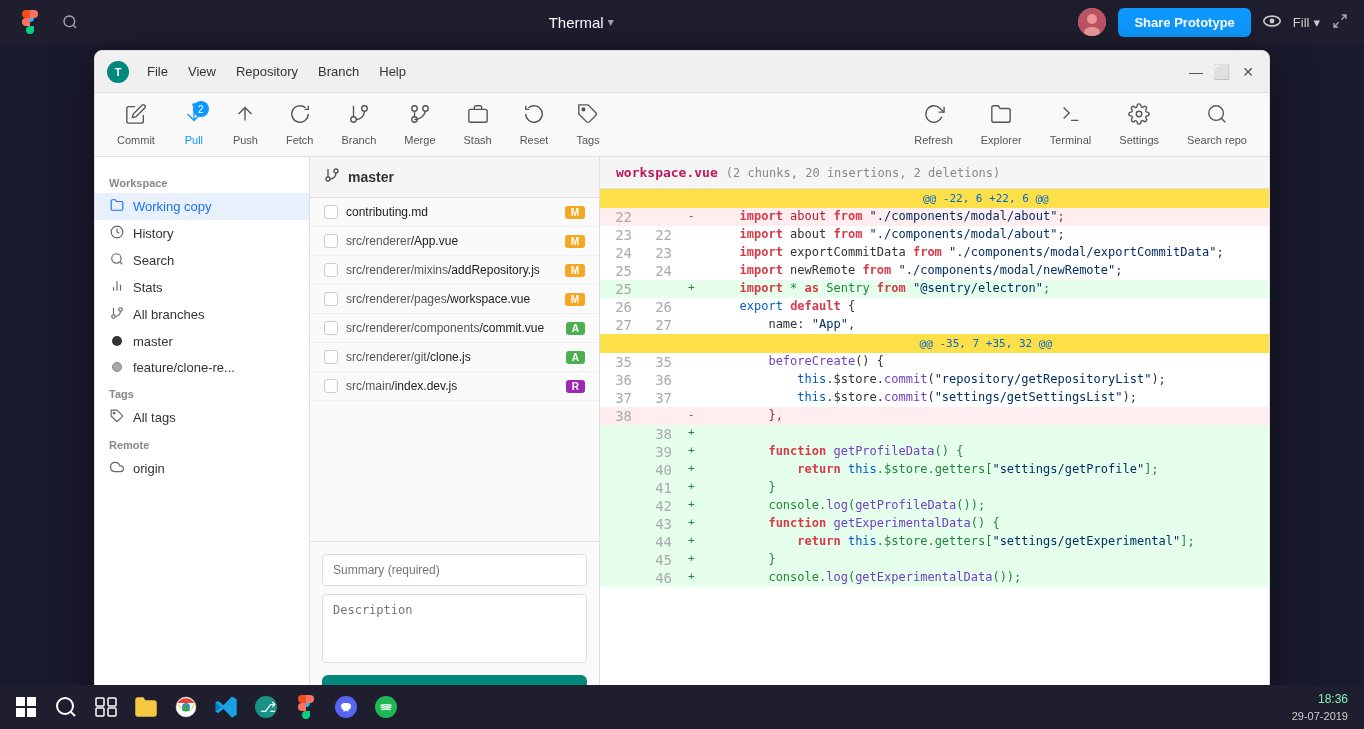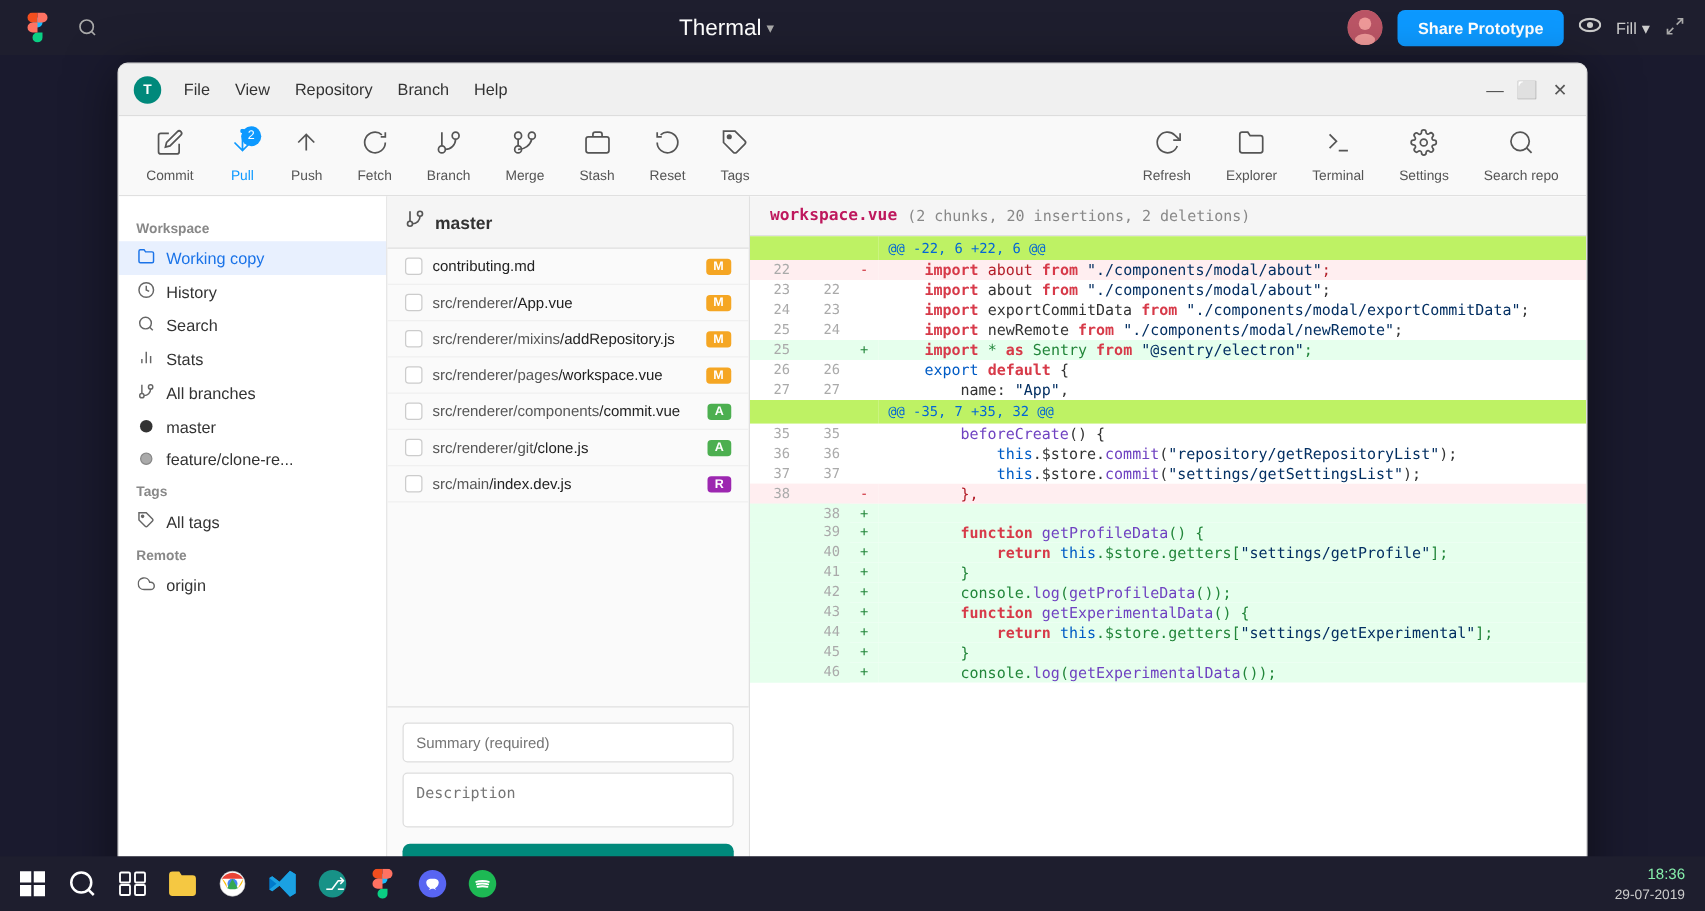--- a/index.html
+++ b/index.html
@@ -64,43 +64,43 @@
     .file-name { font-size: 12px; color: #555; flex: 1; overflow: hidden; text-overflow: ellipsis; white-space: nowrap; }
     .file-name span.filename { color: #222; font-weight: 500; }
     .file-badge { padding: 1px 6px; border-radius: 3px; font-size: 10px; font-weight: bold; color: #fff; flex-shrink: 0; }
     .badge-m { background: #f5a623; }
     .badge-a { background: #4caf50; }
     .badge-r { background: #9c27b0; }
 
     
     #commit-area { padding: 12px; border-top: 1px solid #e0e0e0; background: #fafafa; }
     .commit-input { width: 100%; padding: 8px 10px; border: 1px solid #ddd; border-radius: 4px; font-size: 12px; color: #ec4899; background: #fff; margin-bottom: 8px; }
-    .commit-textarea { width: 100%; padding: 8px 10px; border: 1px solid #ddd; border-radius: 4px; font-size: 12px; color: #aaa; background: #fff; height: 44px; resize: none; }
+    .commit-textarea { width: 100%; padding: 8px 10px; border: 1px solid #ddd; border-radius: 4px; font-size: 12px; color: #aaa; background: #fff; height: 69px; resize: none; }
     .commit-btn { width: 100%; padding: 11px; background: #00897B; color: #fff; border: none; border-radius: 6px; font-size: 14px; font-weight: 600; cursor: pointer; margin-top: 8px; }
 
     
     #diff-view { flex: 1; background: #fff; overflow-y: auto; font-family: 'Consolas', 'Monaco', monospace; font-size: 12px; }
     #diff-header { padding: 8px 16px; background: #f5f5f5; border-bottom: 1px solid #e0e0e0; display: flex; align-items: center; gap: 8px; }
     .diff-filename { font-weight: 600; font-size: 13px; color: #be185d; }
     .diff-meta { color: #888; font-size: 12px; }
     .diff-table { width: 100%; border-collapse: collapse; }
     .diff-table td { padding: 1px 8px; vertical-align: top; white-space: pre; }
-    .line-num { width: 40px; color: #aaa; text-align: right; user-select: none; font-size: 11px; padding: 1px 8px; }
+    .line-num { width: 40px; color: #aaa; text-align: right; user-select: none; font-size: 14px; padding: 1px 8px; }
     .line-gutter { width: 16px; text-align: center; color: #888; font-size: 11px; }
     .line-content { color: #333; font-size: 12px; }
     .line-del { background: #ffeef0; }
     .line-del .line-content { color: #b31d28; }
     .line-del .line-num { background: #ffeef0; }
     .line-del .line-gutter { color: #cb2431; }
     .line-add { background: #e6ffed; }
     .line-add .line-content { color: #22863a; }
     .line-add .line-num { background: #e6ffed; }
     .line-add .line-gutter { color: #22863a; }
     .line-context { background: #fff; }
-    .line-header { background: #bef264; }
+    .line-header { background: #fde047; text-align: center; }
     .line-header td { color: #0366d6; font-size: 11px; padding: 3px 8px; }
     .kw { color: #d73a49; font-weight: bold; }
     .kw-blue { color: #005cc5; }
     .str { color: #032f62; }
     .fn { color: #6f42c1; }
 
     
     #taskbar { position: absolute; bottom: 0; left: 0; width: 1364px; height: 44px; background: #1e1e2e; display: flex; align-items: center; padding: 0 8px; gap: 2px; justify-content: space-between; }
     #taskbar-left { display: flex; align-items: center; gap: 4px; }
     #taskbar-right { display: flex; align-items: center; gap: 4px; flex-direction: column; align-items: flex-end; justify-content: center; padding-right: 8px; }
@@ -125,21 +125,21 @@
     </div>
     <div class="search-circle">
       <svg width="16" height="16" viewBox="0 0 24 24" fill="none" stroke="#aaa" stroke-width="2">
         <circle cx="11" cy="11" r="8"></circle>
           <path d="m21 21-4.35-4.35"></path>
       </svg>
     </div>
   </div>
   <div id="topbar-center">
     <div class="thermal-dropdown">
-      <span style="color:#fff;font-size:18px;font-weight:500;">Thermal</span>
+      <span style="color:#fff;font-size:15px;font-weight:500;">Thermal</span>
       <span style="color:#aaa;font-size:12px;">▾</span>
     </div>
   </div>
   <div id="topbar-right" style="display:flex;align-items:center;gap:12px;">
     <div class="avatar">
       <svg width="28" height="28" viewBox="0 0 28 28">
           <circle cx="14" cy="14" r="14" fill="#b56"></circle>
           <circle cx="14" cy="11" r="5" fill="#e99"></circle>
           <ellipse cx="14" cy="24" rx="8" ry="5" fill="#e99"></ellipse>
         </svg>

